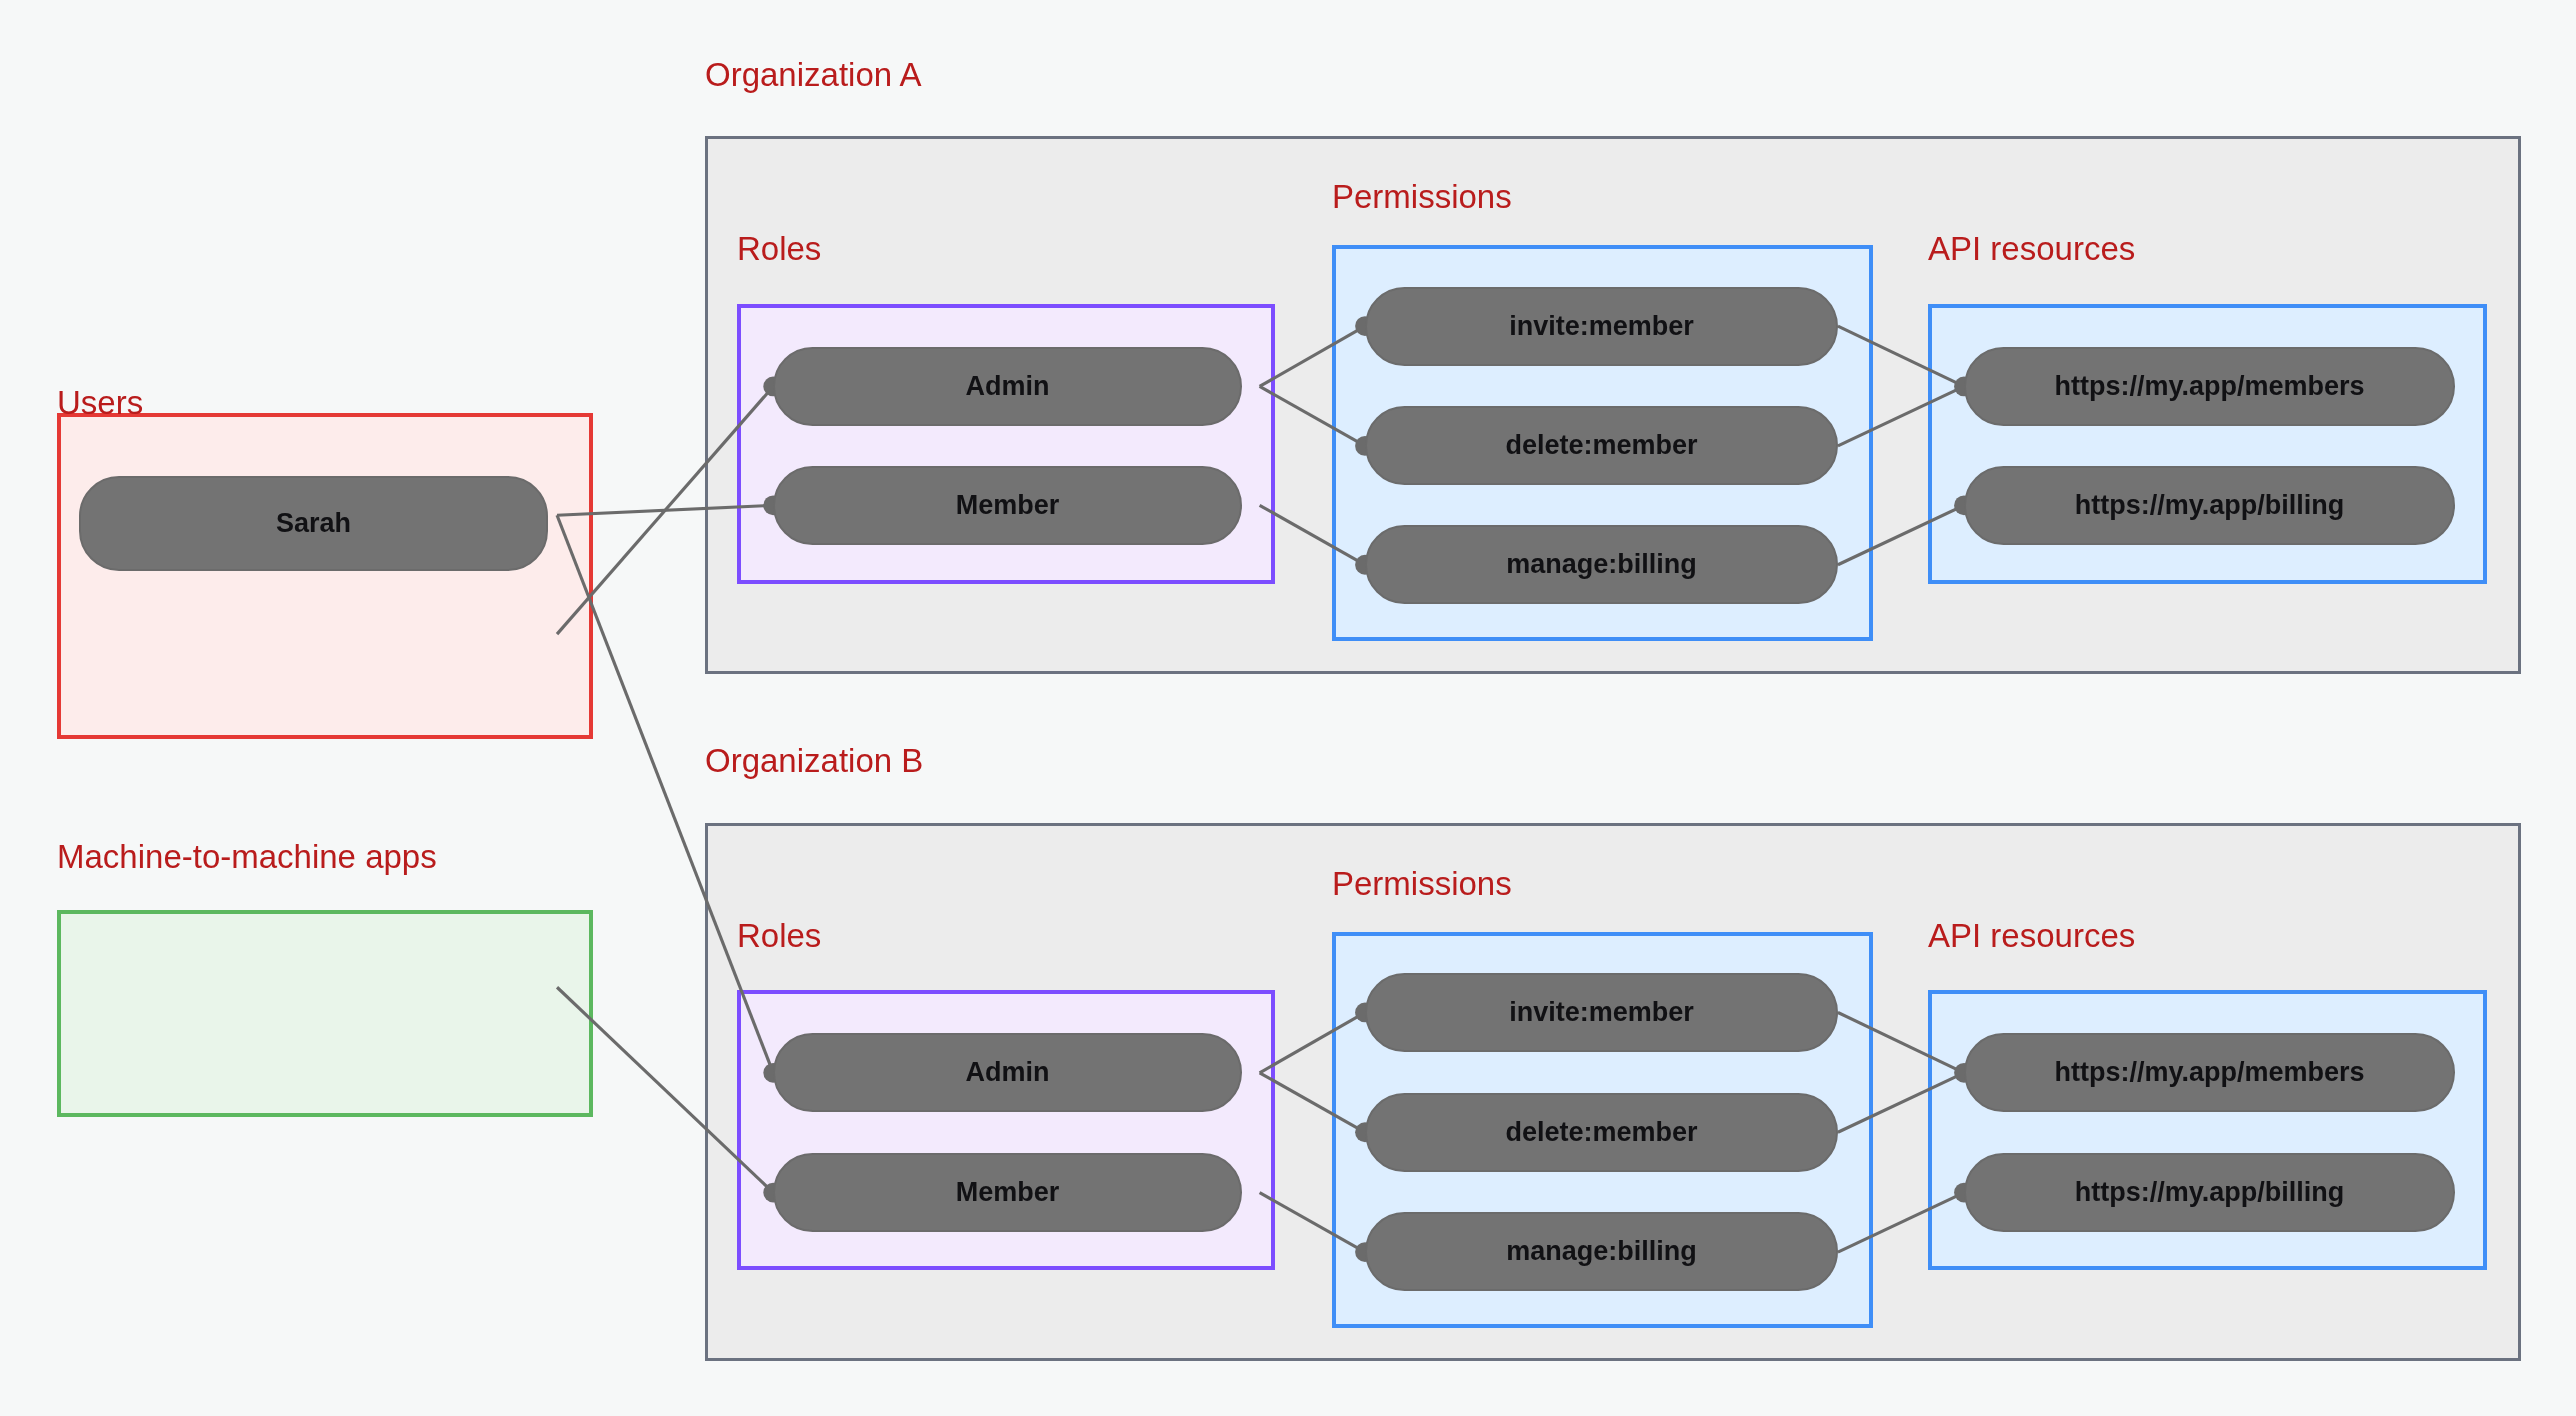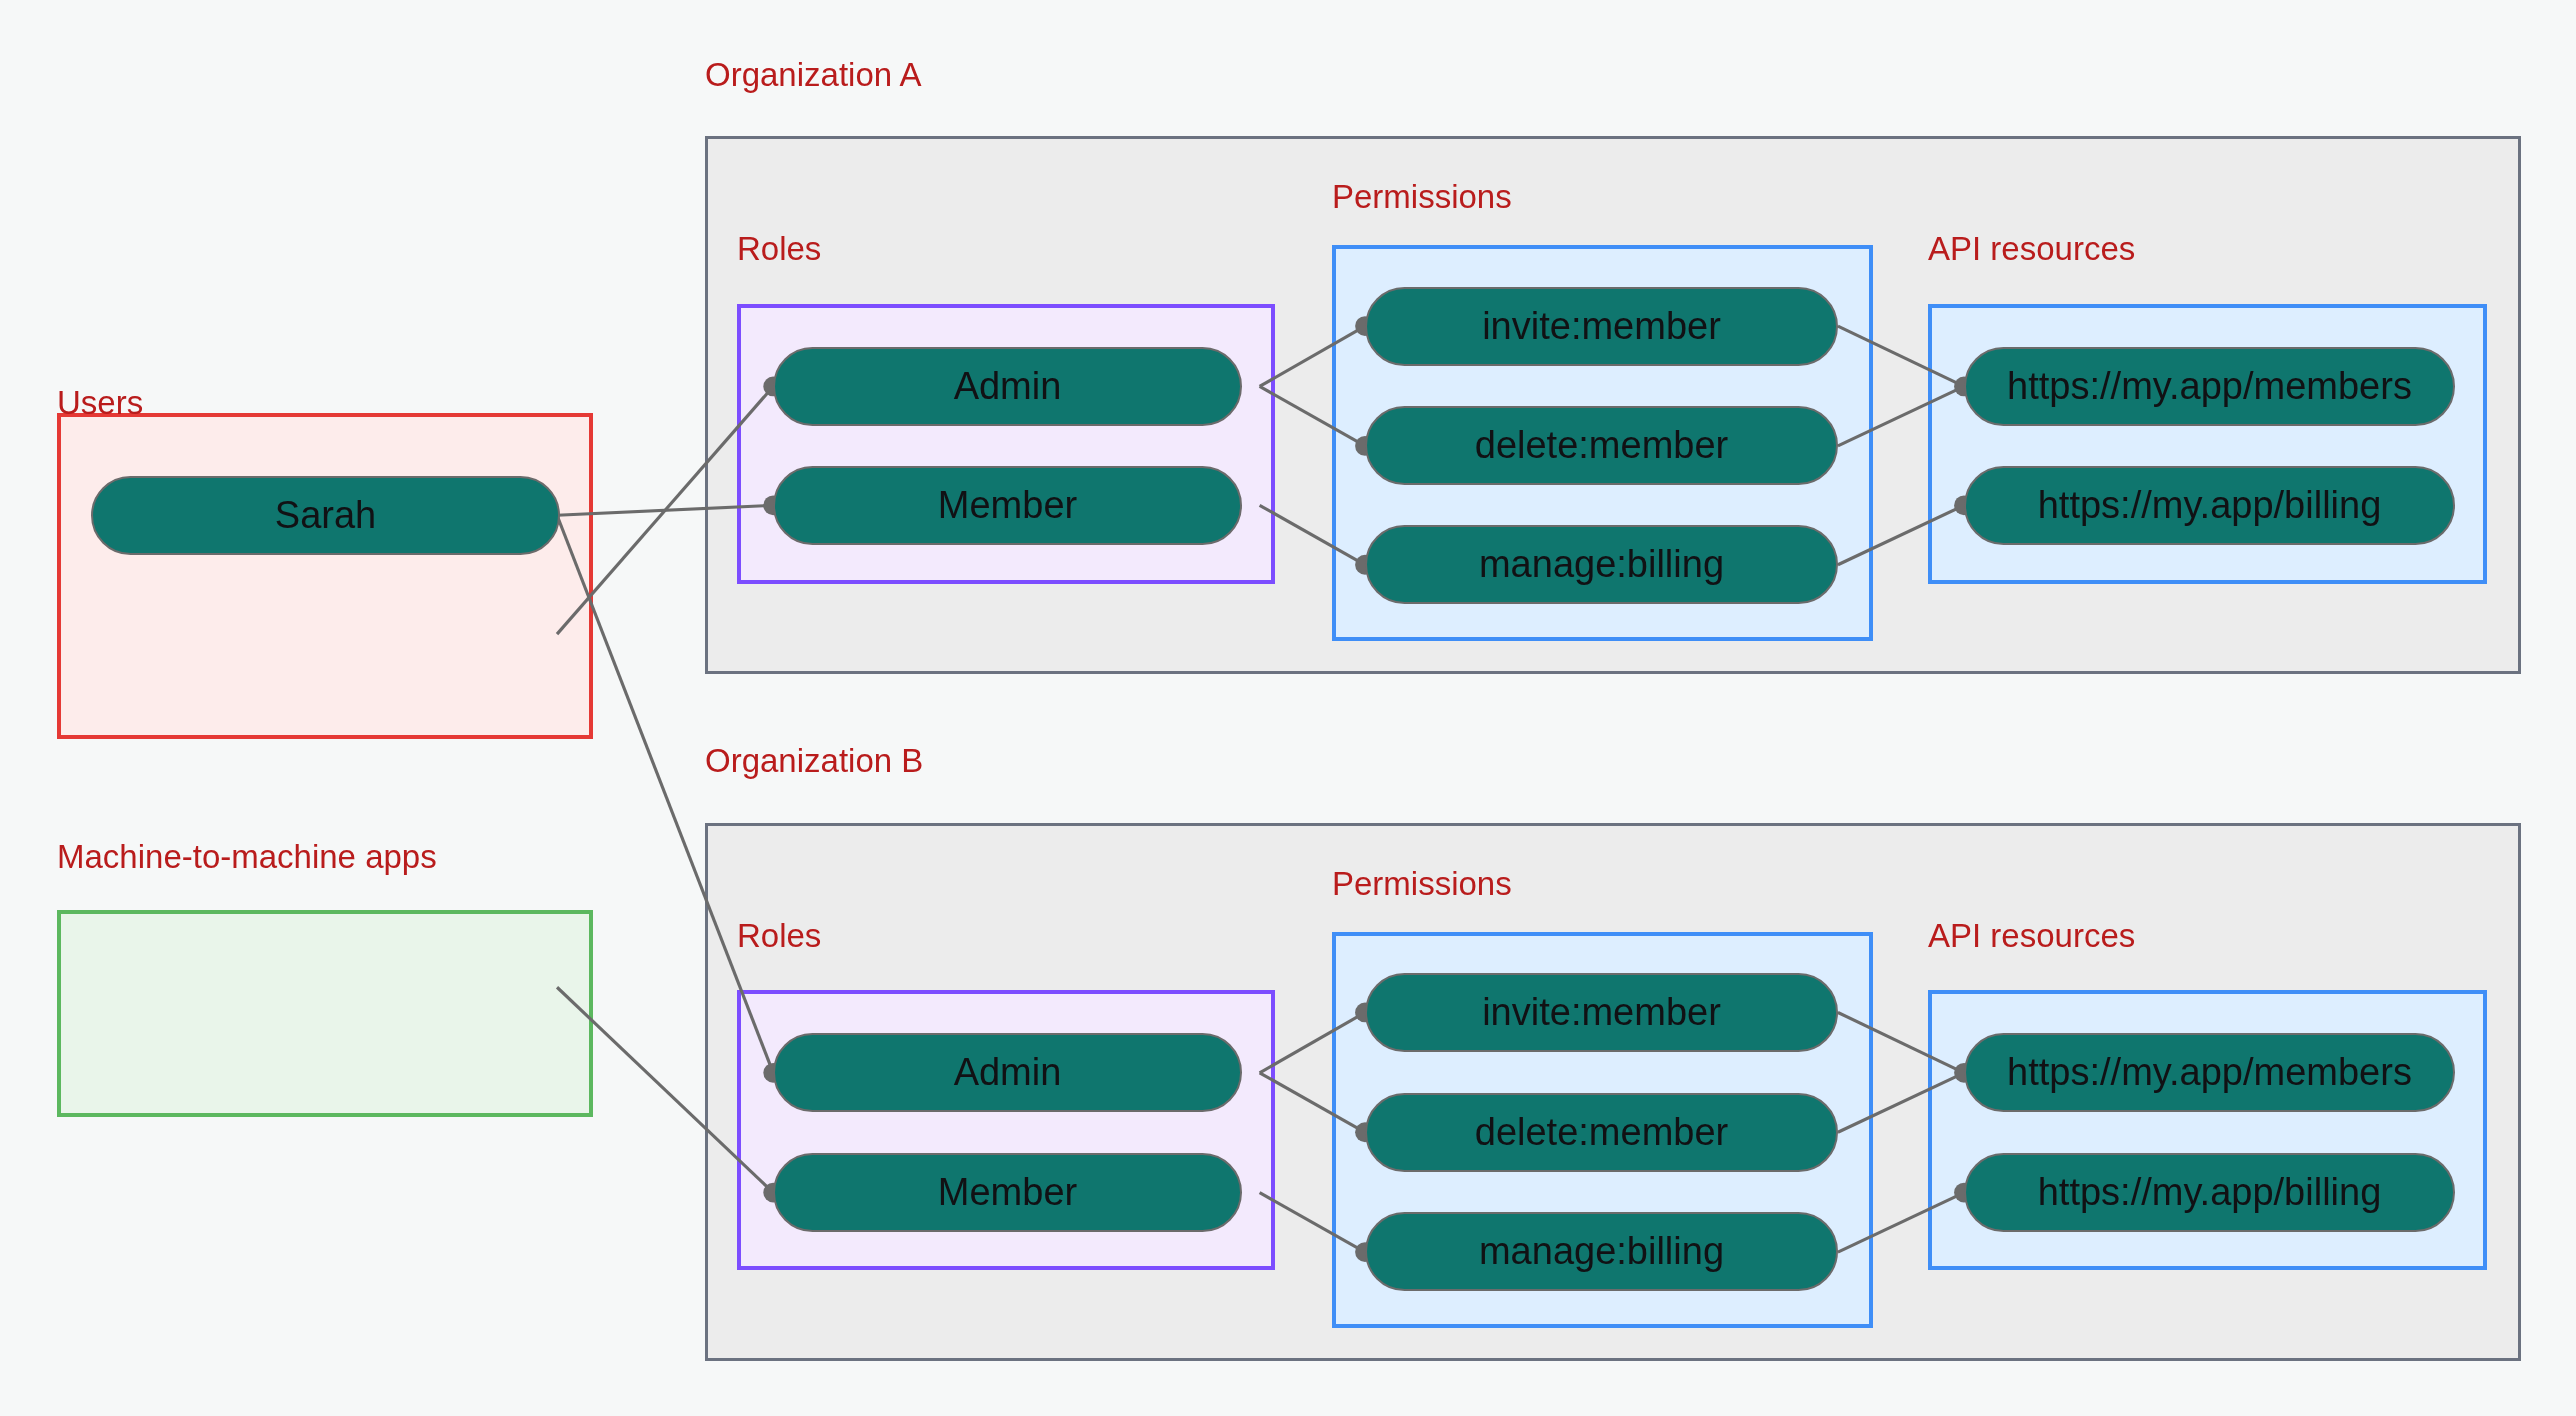--- a/index.html
+++ b/index.html
@@ -47,30 +47,31 @@
     z-index: 2;
   }
   .group-box.red   { border: 4.5px solid #e53935; background: #fdeceb; }
   .group-box.green { border: 4.5px solid #5cb85f; background: #e9f5ea; }
   .group-box.purple{ border: 4.5px solid #7c4dff; background: #f3eafd; }
   .group-box.blue  { border: 4.5px solid #3f8ef7; background: #ddeeff; }
 
   .pill {
     position: absolute;
     box-sizing: border-box;
-    background: #0f766e;
+    background: #737373;
     border: 2.7px solid #6b6b6b;
     border-radius: 40px;
     display: flex;
     align-items: center;
     justify-content: center;
-    font-size: 38px;
+    font-size: 27px;
     color: #111114;
     z-index: 6;
     white-space: nowrap;
+    font-weight: bold;
   }
 </style>
 </head>
 <body>
 
 <div id="stage">
 
   <svg id="edges" viewBox="0 0 2859 1572">
     <g stroke="#6b6b6b" stroke-width="3.5" fill="none">
 
@@ -112,21 +113,21 @@
       <circle cx="1515" cy="1124" r="11"></circle>
       <circle cx="1515" cy="1257" r="11"></circle>
       <circle cx="1515" cy="1390" r="11"></circle>
       <circle cx="2180" cy="1191" r="11"></circle>
       <circle cx="2180" cy="1324" r="11"></circle>
     </g>
   </svg>
 
   <div class="grp-label" style="left:57px; top:342px;margin-top:44px;">Users</div>
   <div class="group-box red" style="left:57px; top:413px; width:536px; height:326px;"></div>
-  <div class="pill" style="left:91px; top:476px; width:469px; height:79px;">Sarah</div>
+  <div class="pill" style="left:79px; top:476px; width:469px; height:95px;">Sarah</div>
 
   <div class="grp-label" style="left:57px; top:840px;">Machine-to-machine apps</div>
   <div class="group-box green" style="left:57px; top:910px; width:536px; height:207px;"></div>
 
   <div class="grp-label" style="left:705px; top:58px;">Organization A</div>
   <div class="container-box" style="left:705px; top:136px; width:1816px; height:538px;"></div>
 
   <div class="grp-label" style="left:737px; top:232px;">Roles</div>
   <div class="group-box purple" style="left:737px; top:304px; width:538px; height:280px;"></div>
   <div class="pill" style="left:773px; top:347px; width:469px; height:79px;">Admin</div>

